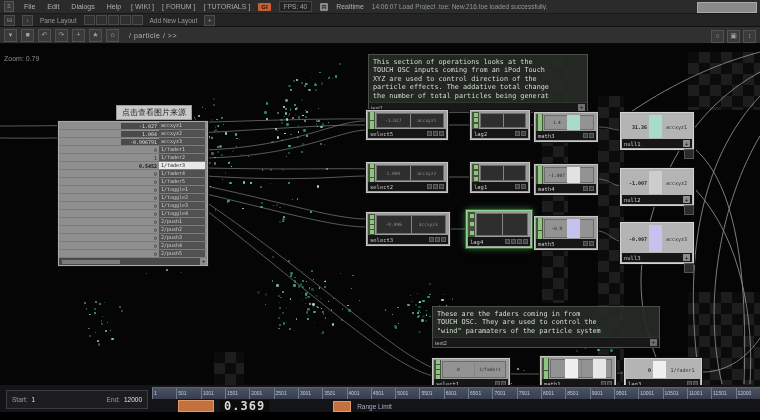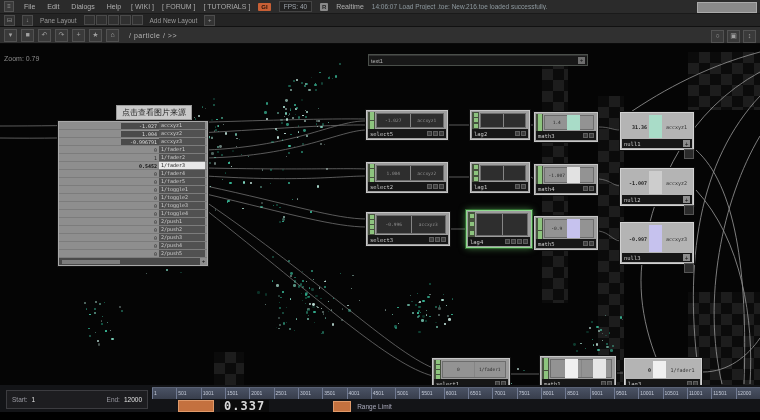--- a/index.html
+++ b/index.html
@@ -769,26 +769,40 @@
       </div>
     <div class="tscroll">
       <span class="tthumb"></span>
       <span class="tplus">+</span>
     </div>
   </div>
 
   <div class="watermark">点击查看图片来源</div>
 
   <div class="comment" style="left:368px;top:54px;width:218px;">
+    <div class="ctext mono">This section of operations looks at the
+TOUCH OSC inputs coming from an iPod Touch
+XYZ are used to control direction of the
+particle effects. The addative total change
+the number of total particles being generat</div>
     <div class="cfoot">
       <span>text1</span>
       <span class="plus">+</span>
     </div>
   </div>
 
+  <div class="comment" style="left:432px;top:306px;width:226px;">
+    <div class="ctext mono">These are the faders coming in from
+TOUCH OSC. They are used to control the
+"wind" paramaters of the particle system</div>
+    <div class="cfoot">
+      <span>text2</span>
+      <span class="plus">+</span>
+    </div>
+  </div>
 
   <div class="node" style="left:366px;top:110px;width:82px;height:30px;">
     <div class="conns">
         <i></i>
         <i></i>
         <i></i>
         <i></i>
       </div>
     <div class="viewer">
         <span class="pane">-1.027</span>
@@ -1087,20 +1101,20 @@
         <span class="tick">9001</span>
         <span class="tick">9501</span>
         <span class="tick">10001</span>
         <span class="tick">10501</span>
         <span class="tick">11001</span>
         <span class="tick">11501</span>
         <span class="tick">12000</span>
       </div>
     <div class="transport">
       <span class="tc-btn"></span>
-      <span class="digits small">0.337</span>
+      <span class="digits small">0.369</span>
       <span class="rl-btn"></span>
       <span class="rl-label">Range Limit</span>
     </div>
   </div>
   <div class="bottomstrip"></div>
 
 </div>
 
 </body></html>

